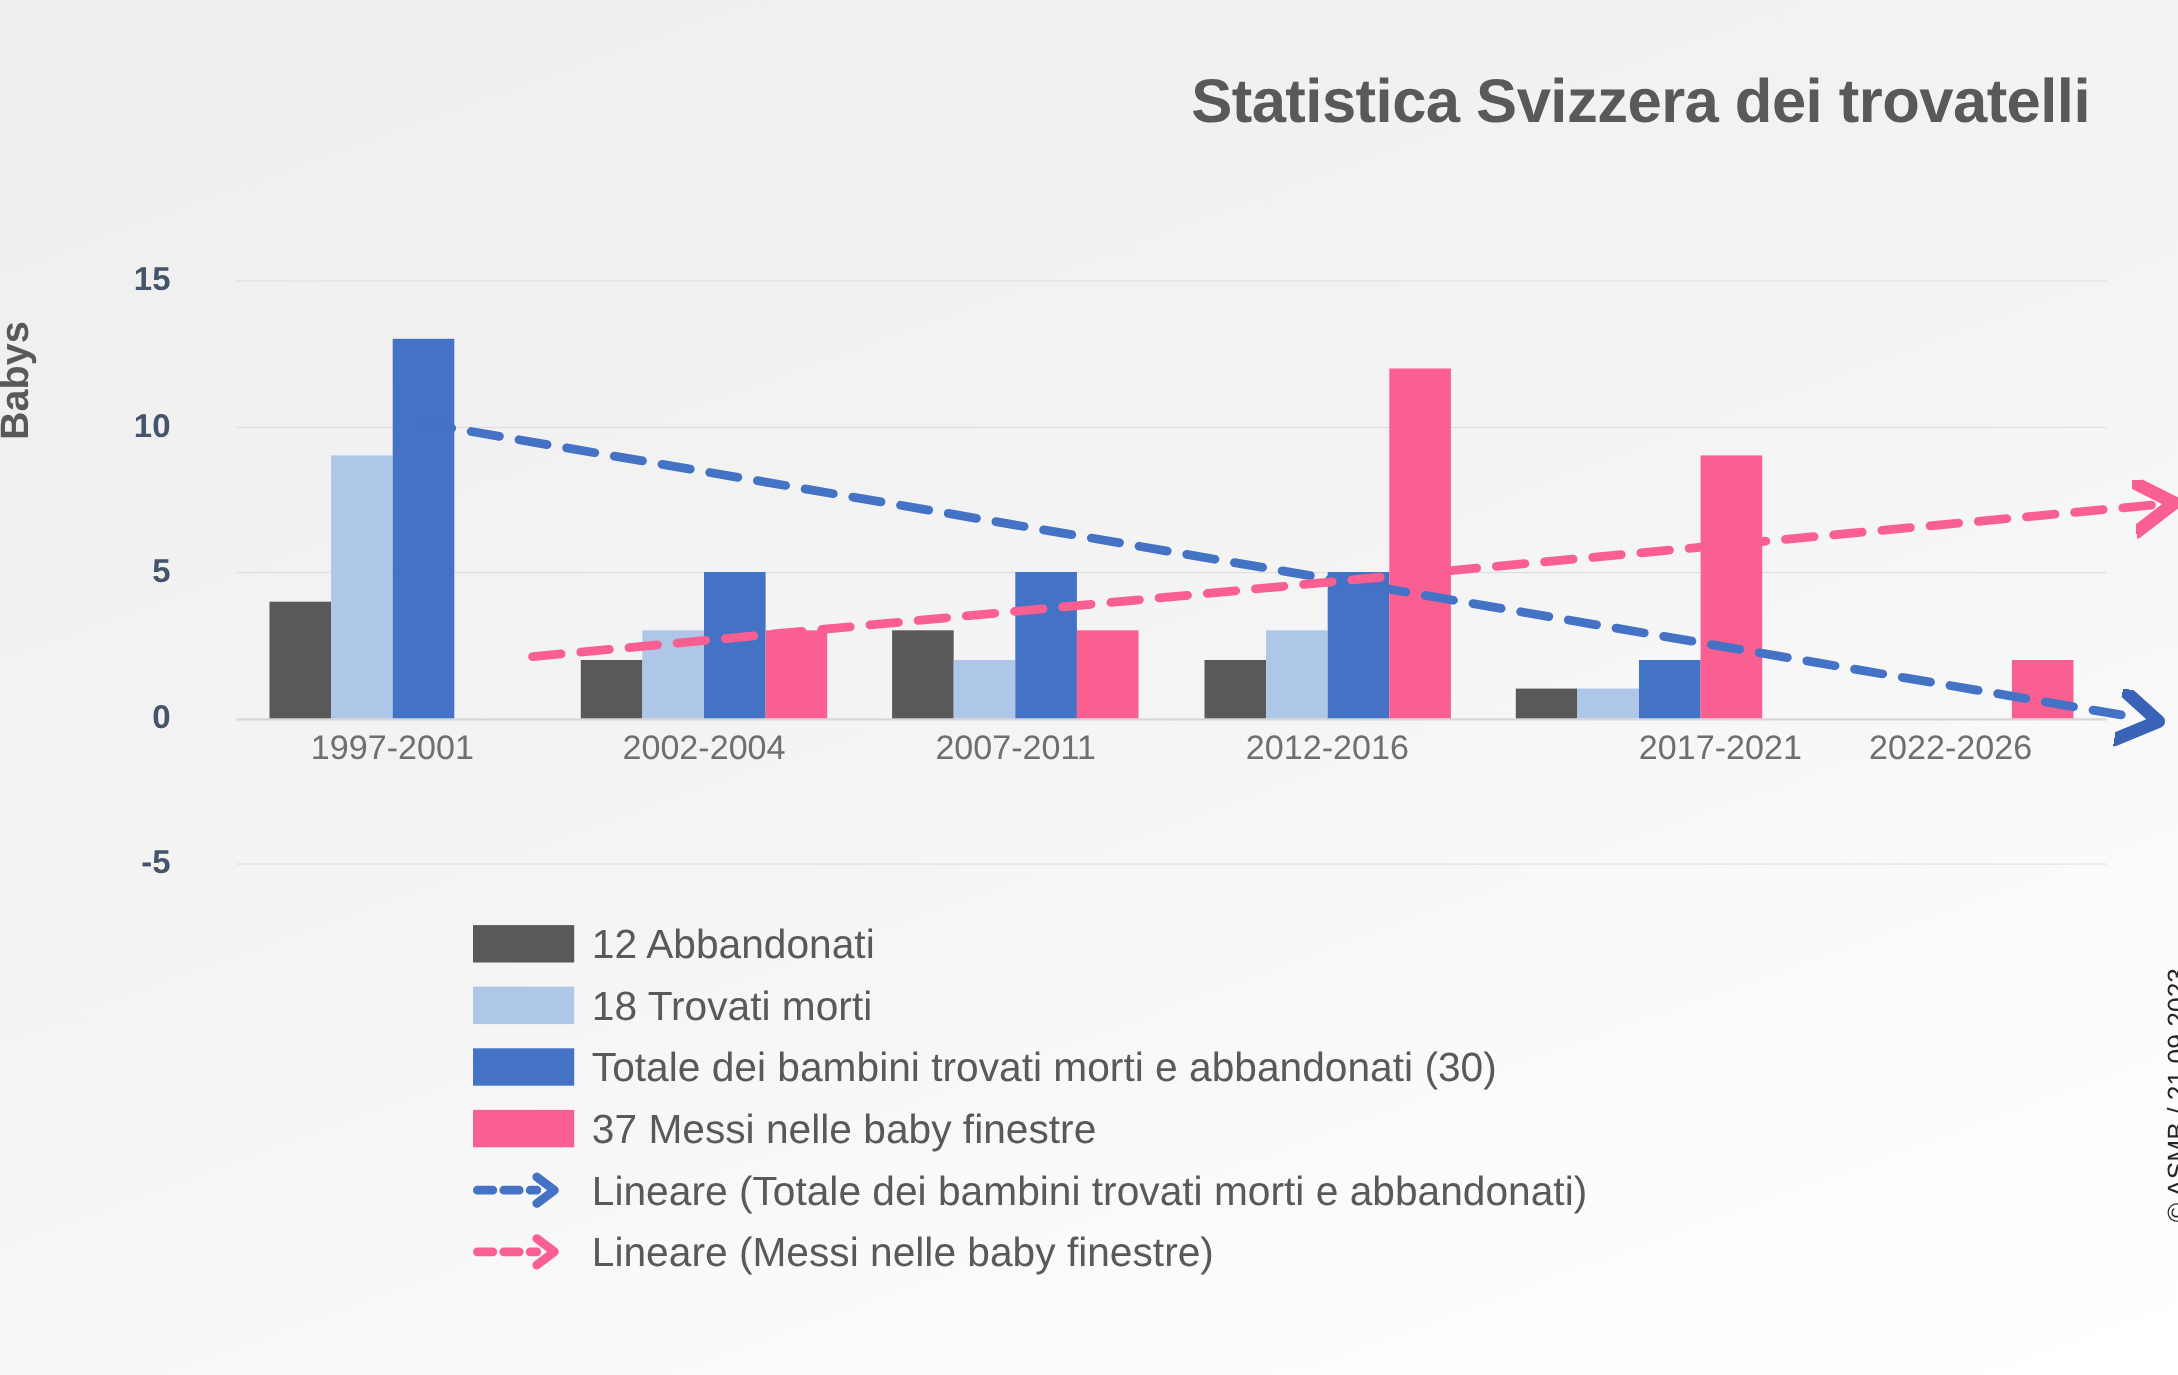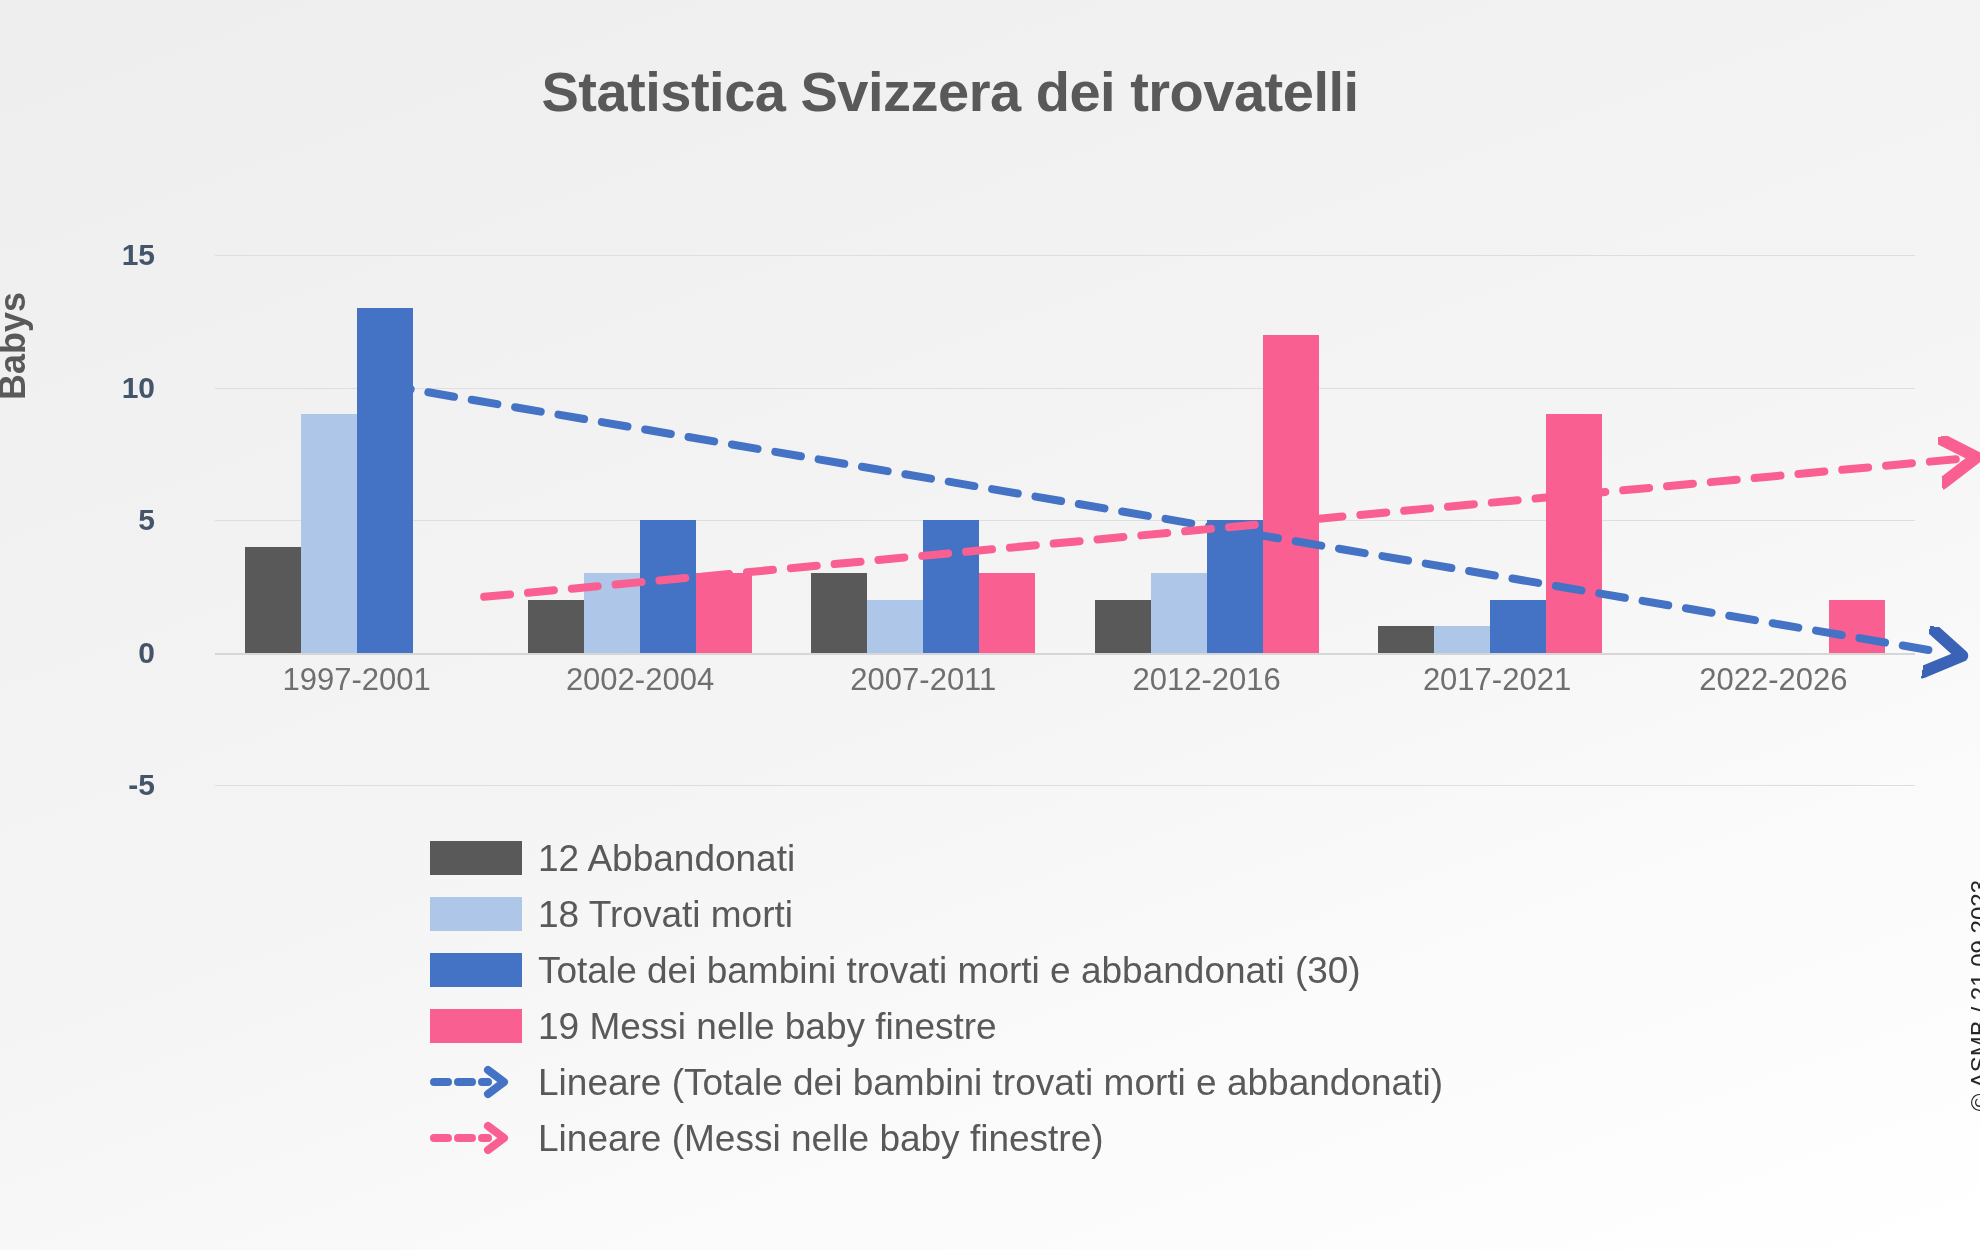--- a/index.html
+++ b/index.html
@@ -19,21 +19,21 @@
     height: 1250px;
     background: linear-gradient(160deg, #eeeeee 0%, #f1f1f1 25%, #f4f4f4 50%, #fbfbfb 78%, #ffffff 100%);
   }
 
   
   #chart-title {
     position: absolute;
     left: 0;
     top: 58px;
     width: 1900px;
-    text-align: center;
+    text-align: right;
     color: #595959;
     font-size: 56px;
     font-weight: bold;
     letter-spacing: -0.5px;
     line-height: 1.22;
   }
   #chart-title .t2 { display: block; }
 
   
   
@@ -231,21 +231,21 @@
       <div class="bar s2" title="Totale dei bambini trovati morti e abbandonati (30) 2017-2021: 2" style="left: 1275px; width: 56px; bottom: 132.5px; height: 53px;"></div>
       <div class="bar s3" title="29 Messi nelle baby finestre 2017-2021: 9" style="left: 1331px; width: 56px; bottom: 132.5px; height: 238.5px;"></div>
       <div class="bar s3" title="29 Messi nelle baby finestre 2022-2026: 2" style="left: 1614.33px; width: 56px; bottom: 132.5px; height: 53px;"></div>
     </div>
 
   <div id="x-axis-labels">
       <div class="xlabel" style="left: 141.667px;">1997-2001</div>
       <div class="xlabel" style="left: 425px;">2002-2004</div>
       <div class="xlabel" style="left: 708.333px; text-align: center;">2007-2011</div>
       <div class="xlabel" style="left: 991.667px;">2012-2016</div>
-      <div class="xlabel" style="left: 1282px;">2017-2021</div>
+      <div class="xlabel" style="left: 1349px;">2017-2021</div>
       <div class="xlabel" style="left: 1558.33px;">2022-2026</div>
     </div>
 
   <svg class="overlay" viewBox="0 0 1980 1250">
     <defs>
       <marker id="arrow-blue" markerWidth="7" markerHeight="7" refX="2.2" refY="3" orient="auto">
         <path d="M0,0.1 L4.6,3 L0,5.9" fill="none" stroke="#3a63b8" stroke-width="1.5" stroke-linecap="round" stroke-linejoin="round"></path>
       </marker>
       <marker id="arrow-pink" markerWidth="7" markerHeight="7" refX="2.2" refY="3" orient="auto">
         <path d="M0,0.1 L4.6,3 L0,5.9" fill="none" stroke="#fa5f91" stroke-width="1.5" stroke-linecap="round" stroke-linejoin="round"></path>
@@ -266,21 +266,21 @@
       <div class="legend-row">
         <div class="legend-swatch" style="background: rgb(174, 198, 232);"></div>
         <div class="legend-label">18 Trovati morti</div>
       </div>
       <div class="legend-row">
         <div class="legend-swatch" style="background: rgb(68, 114, 196);"></div>
         <div class="legend-label">Totale dei bambini trovati morti e abbandonati (30)</div>
       </div>
       <div class="legend-row">
         <div class="legend-swatch" style="background: rgb(250, 95, 145);"></div>
-        <div class="legend-label">19 Messi nelle baby finestre</div>
+        <div class="legend-label">37 Messi nelle baby finestre</div>
       </div>
       <div class="legend-row">
         <div class="legend-line"><svg width="92" height="34" viewBox="0 0 92 34">
             <line x1="4" y1="17" x2="58" y2="17" stroke="#4472c4" stroke-width="8" stroke-dasharray="14 10" stroke-linecap="round"></line>
             <path d="M58,5 L74,17 L58,29" fill="none" stroke="#4472c4" stroke-width="8" stroke-linecap="round" stroke-linejoin="round"></path>
           </svg></div>
         <div class="legend-label">Lineare (Totale dei bambini trovati morti e abbandonati)</div>
       </div>
       <div class="legend-row">
         <div class="legend-line"><svg width="92" height="34" viewBox="0 0 92 34">

